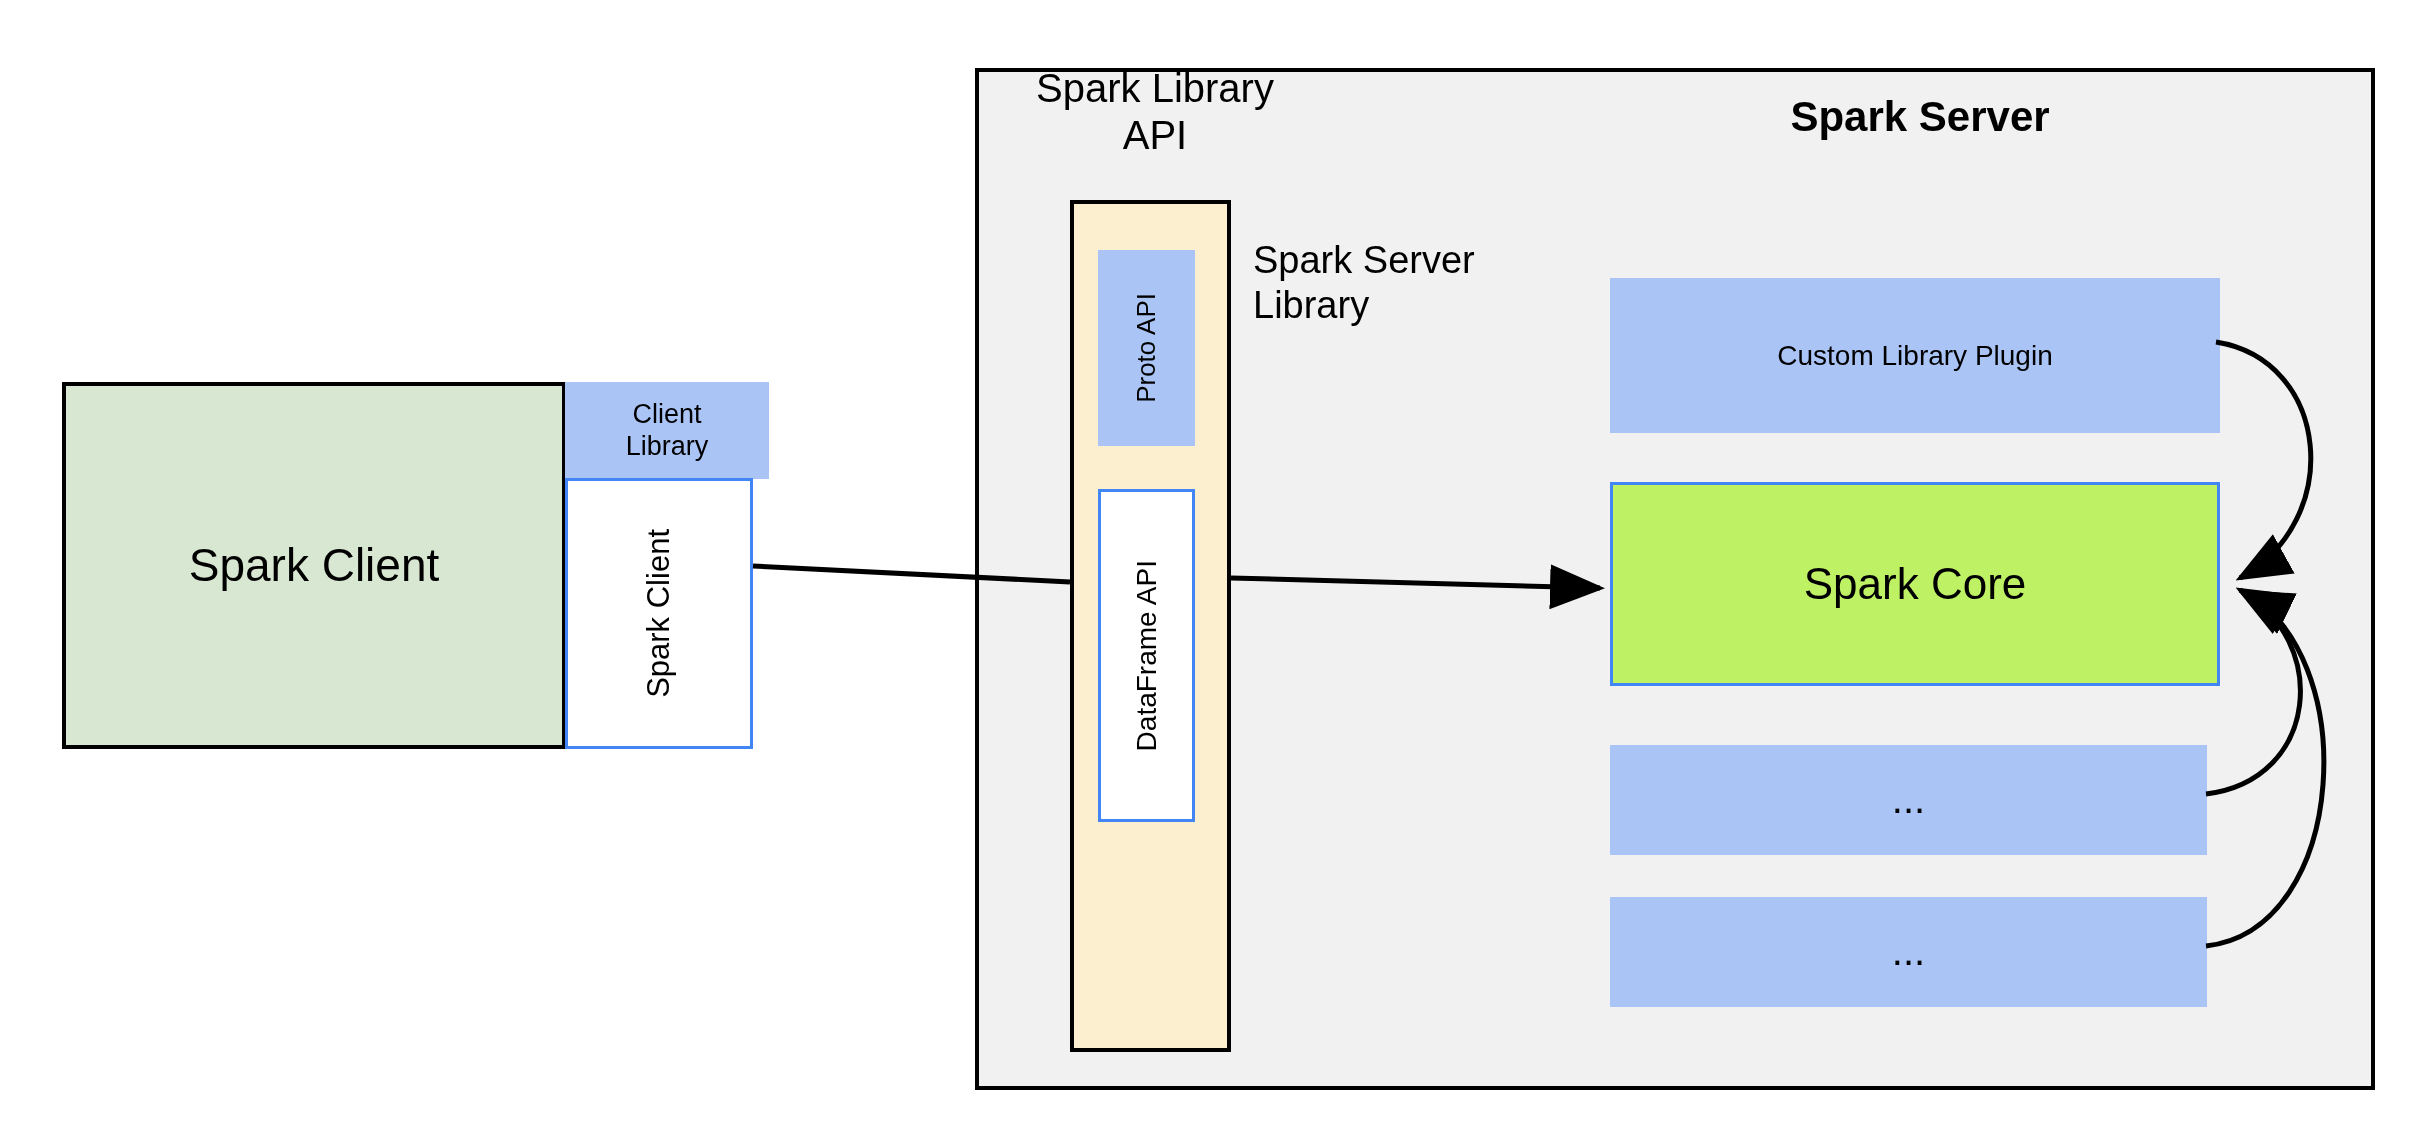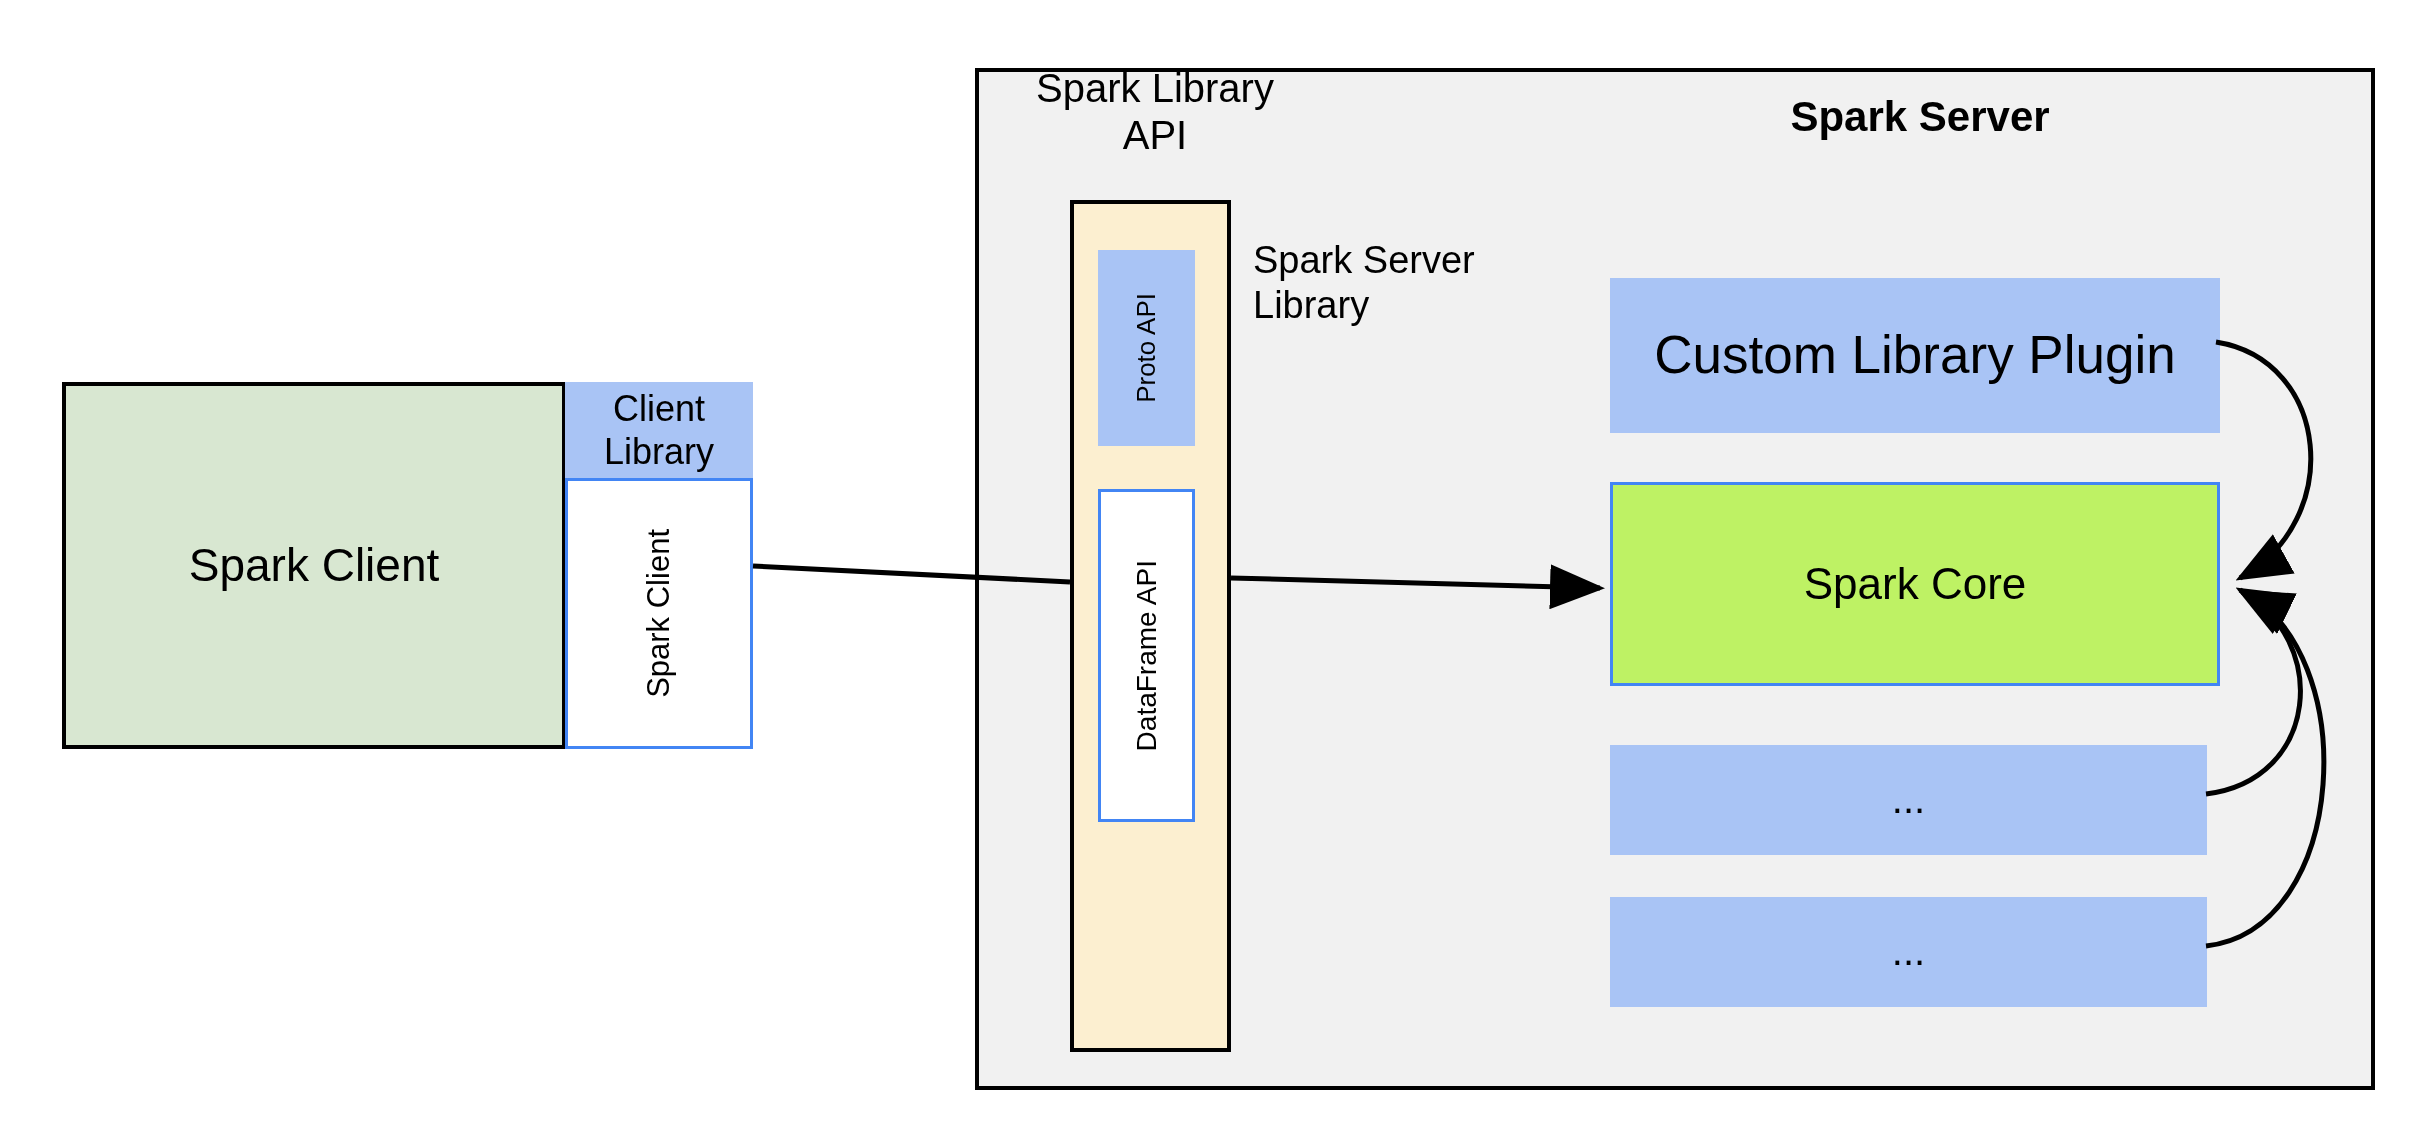--- a/index.html
+++ b/index.html
@@ -36,25 +36,25 @@
     width: 504px;
     height: 367px;
     background: #d8e7d1;
     border: 4px solid #000000;
     font-size: 46px;
     z-index: 2;
   }
   #client-package {
     left: 565px;
     top: 382px;
-    width: 188px;
+    width: 204px;
     height: 97px;
     background: #a9c4f5;
     border: 2px solid #a9c4f5;
-    font-size: 36px;
+    font-size: 27px;
     z-index: 3;
   }
   #spark-client {
     left: 565px;
     top: 478px;
     width: 188px;
     height: 271px;
     background: #ffffff;
     border: 3px solid #4285f4;
     z-index: 3;
@@ -138,21 +138,21 @@
   }
   #dataframe-api .vtext { font-size: 28px; }
 
   
   #custom-plugin {
     left: 1610px;
     top: 278px;
     width: 610px;
     height: 155px;
     background: #a9c4f5;
-    font-size: 53px;
+    font-size: 28px;
     z-index: 5;
   }
   #spark-core {
     left: 1610px;
     top: 482px;
     width: 610px;
     height: 204px;
     background: #bef264;
     border: 3px solid #4285f4;
     font-size: 44px;

